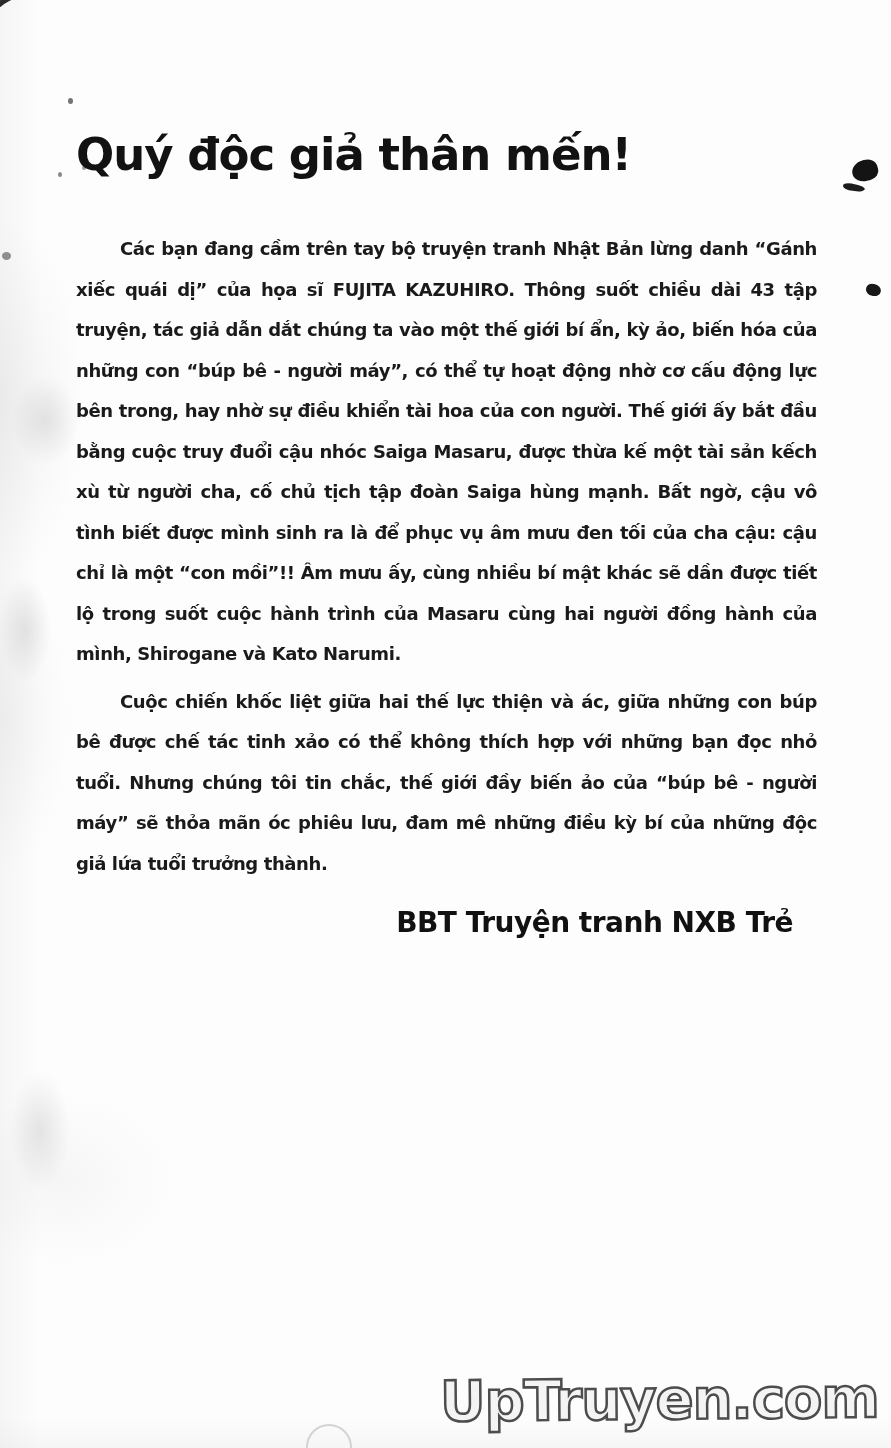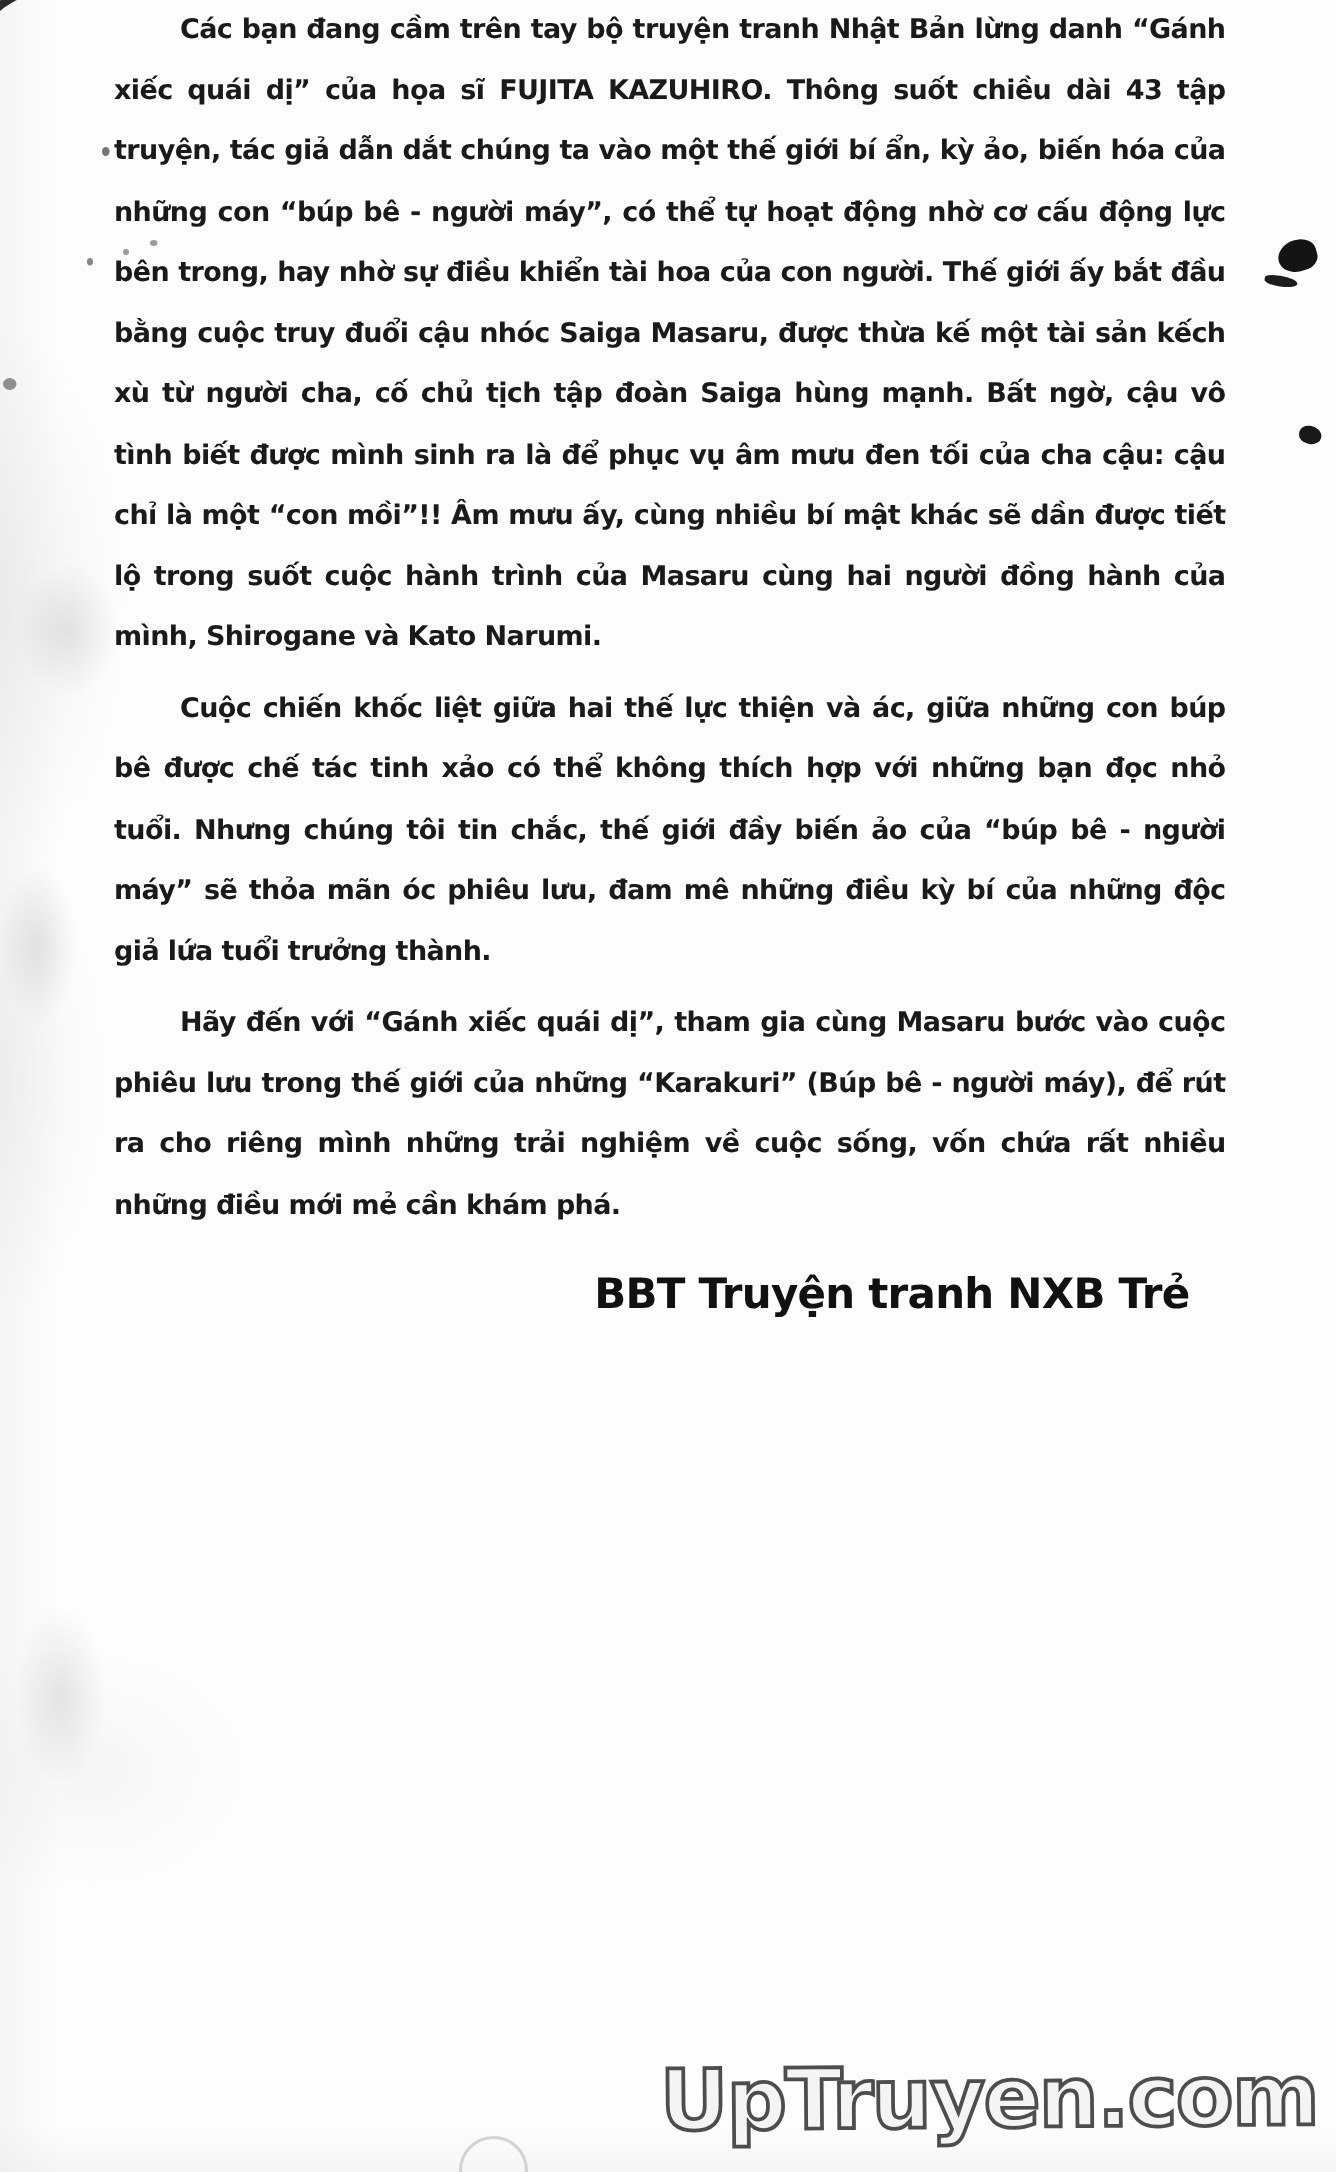--- a/index.html
+++ b/index.html
@@ -132,23 +132,23 @@
   <div class="artifact speck speck-e"></div>
   <div class="artifact blob-right-1"></div>
   <div class="artifact blob-right-1-tail"></div>
   <div class="artifact blob-right-2"></div>
   <div class="artifact bottom-arc"></div>
   <div class="artifact smudge smudge-a"></div>
   <div class="artifact smudge smudge-b"></div>
   <div class="artifact smudge smudge-c"></div>
 
   <div class="content">
+    <h1 class="title">Quý độc giả thân mến!</h1>
     <div class="body-text">
       <p>Các bạn đang cầm trên tay bộ truyện tranh Nhật Bản lừng danh “Gánh xiếc quái dị” của họa sĩ FUJITA KAZUHIRO. Thông suốt chiều dài 43 tập truyện, tác giả dẫn dắt chúng ta vào một thế giới bí ẩn, kỳ ảo, biến hóa của những con “búp bê - người máy”, có thể tự hoạt động nhờ cơ cấu động lực bên trong, hay nhờ sự điều khiển tài hoa của con người. Thế giới ấy bắt đầu bằng cuộc truy đuổi cậu nhóc Saiga Masaru, được thừa kế một tài sản kếch xù từ người cha, cố chủ tịch tập đoàn Saiga hùng mạnh. Bất ngờ, cậu vô tình biết được mình sinh ra là để phục vụ âm mưu đen tối của cha cậu: cậu chỉ là một “con mồi”!! Âm mưu ấy, cùng nhiều bí mật khác sẽ dần được tiết lộ trong suốt cuộc hành trình của Masaru cùng hai người đồng hành của mình, Shirogane và Kato Narumi.</p>
       <p>Cuộc chiến khốc liệt giữa hai thế lực thiện và ác, giữa những con búp bê được chế tác tinh xảo có thể không thích hợp với những bạn đọc nhỏ tuổi. Nhưng chúng tôi tin chắc, thế giới đầy biến ảo của “búp bê - người máy” sẽ thỏa mãn óc phiêu lưu, đam mê những điều kỳ bí của những độc giả lứa tuổi trưởng thành.</p>
-      <p>Hãy đến với “Gánh xiếc quái dị”, tham gia cùng Masaru bước vào cuộc phiêu lưu trong thế giới của những “Karakuri” (Búp bê - người máy), để rút ra cho riêng mình những trải nghiệm về cuộc sống, vốn chứa rất nhiều những điều mới mẻ cần khám phá.</p>
     </div>
     <div class="signature">BBT Truyện tranh NXB Trẻ</div>
   </div>
 
   <div class="watermark">UpTruyen.com</div>
 
 </div>
 
 </body></html>

